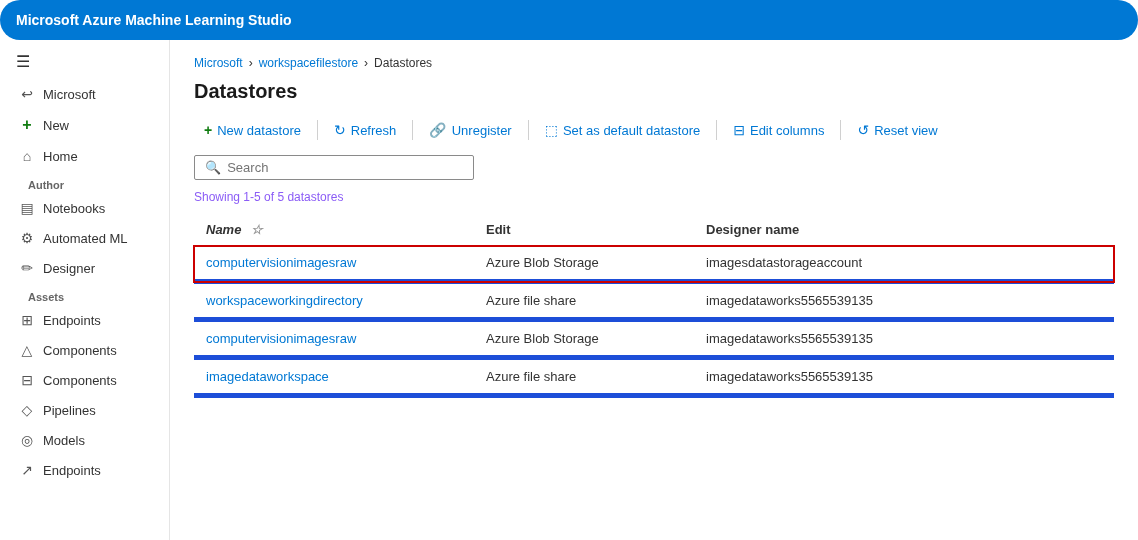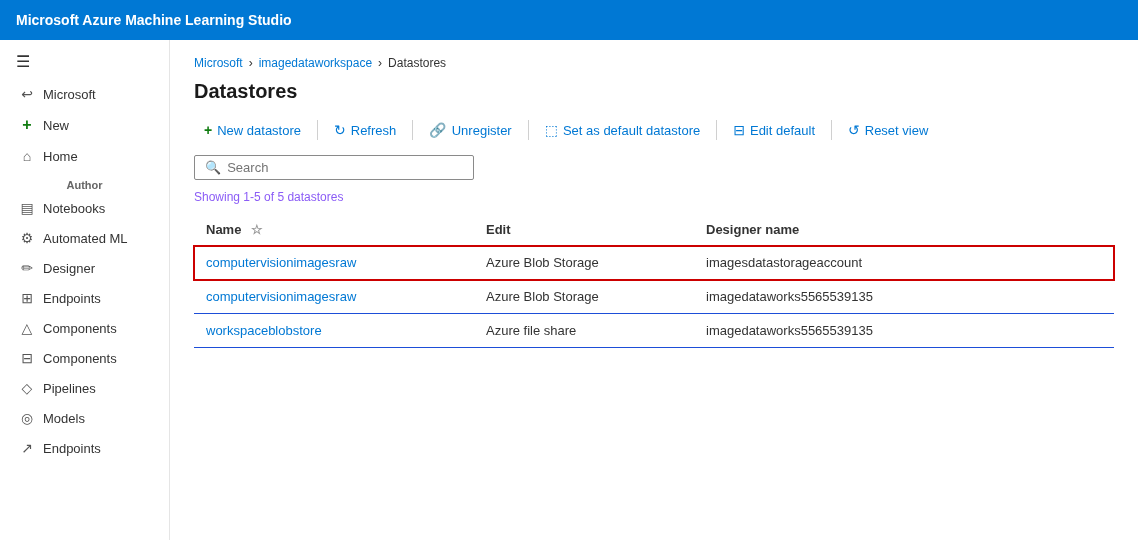--- a/index.html
+++ b/index.html
@@ -7,20 +7,21 @@
 
     
     .top-bar {
       background: #0078d4;
       color: #fff;
       padding: 0 16px;
       height: 40px;
       display: flex;
       align-items: center;
       flex-shrink: 0;
+      border-radius: 20px;
     }
     .top-bar-title { font-size: 14px; font-weight: 600; }
 
     
     .main-layout { display: flex; flex: 1; overflow: hidden; }
 
     
     .sidebar {
       width: 170px;
       background: #fff;
@@ -47,21 +48,20 @@
       font-size: 13px;
       border-left: 3px solid transparent;
     }
     .sidebar-item .icon { font-size: 14px; color: #555; width: 16px; text-align: center; }
     .sidebar-item.new-item .icon { color: #107c10; font-size: 16px; font-weight: bold; }
     .sidebar-section-label {
       font-size: 11px;
       color: #666;
       padding: 8px 28px 2px;
       font-weight: 600;
-      text-align: center;
     }
 
     
     .content {
       flex: 1;
       padding: 16px 24px;
       overflow-y: auto;
     }
 
     
@@ -145,25 +145,25 @@
       padding: 8px 12px;
       font-size: 13px;
       font-weight: 600;
       color: #333;
       border-bottom: 1px solid #d0d0d0;
     }
     .data-table td {
       padding: 9px 12px;
       font-size: 13px;
       color: #333;
-      border-bottom: 1px solid #1d4ed8;
+      border-bottom: 5px solid #1d4ed8;
     }
     .data-table .link-cell { color: #0078d4; cursor: pointer; text-decoration: none; }
 
-    .col-name { width: 280px; }
+    .col-name { width: 280px; font-style: italic; }
     .col-type { width: 220px; }
     .col-storage { }
   </style>
 </head>
 <body>
 
 <div class="top-bar">
   <span class="top-bar-title">Microsoft Azure Machine Learning Studio</span>
 </div>
 
@@ -195,20 +195,21 @@
     </div>
     <div class="sidebar-item">
       <span class="icon">⚙</span>
       <span>Automated ML</span>
     </div>
     <div class="sidebar-item">
       <span class="icon">✏</span>
       <span>Designer</span>
     </div>
 
+    <div class="sidebar-section-label">Assets</div>
 
     <div class="sidebar-item">
       <span class="icon">⊞</span>
       <span>Endpoints</span>
     </div>
     <div class="sidebar-item">
       <span class="icon">△</span>
       <span>Components</span>
     </div>
     <div class="sidebar-item">
@@ -227,21 +228,21 @@
       <span class="icon">↗</span>
       <span>Endpoints</span>
     </div>
   </nav>
 
   <main class="content">
 
     <div class="breadcrumb">
       <a>Microsoft</a>
       <span class="breadcrumb-sep">›</span>
-      <a>imagedataworkspace</a>
+      <a>workspacefilestore</a>
       <span class="breadcrumb-sep">›</span>
       <span>Datastores</span>
     </div>
 
     <h1 class="page-title">Datastores</h1>
 
     <div class="toolbar">
       <button class="toolbar-btn">
         <span class="btn-icon" style="color:#107c10; font-weight:bold;">+</span>
         <span>New datastore</span>
@@ -257,21 +258,21 @@
         <span>Unregister</span>
       </button>
       <div class="toolbar-divider"></div>
       <button class="toolbar-btn">
         <span class="btn-icon">⬚</span>
         <span>Set as default datastore</span>
       </button>
       <div class="toolbar-divider"></div>
       <button class="toolbar-btn">
         <span class="btn-icon">⊟</span>
-        <span>Edit default</span>
+        <span>Edit columns</span>
       </button>
       <div class="toolbar-divider"></div>
       <button class="toolbar-btn">
         <span class="btn-icon">↺</span>
         <span>Reset view</span>
       </button>
     </div>
 
     <div class="search-box">
       <span class="search-icon">🔍</span>
@@ -291,26 +292,31 @@
           <th class="col-storage">Designer name</th>
         </tr>
       </thead>
       <tbody id="table-body">
       <tr style="outline: rgb(204, 0, 0) solid 2px; outline-offset: -1px;">
             <td style="padding-left: 12px;"><a class="link-cell">computervisionimagesraw</a></td>
             <td>Azure Blob Storage</td>
             <td>imagesdatastorageaccount</td>
           </tr>
           <tr>
+            <td style="padding-left: 12px;"><a class="link-cell">workspaceworkingdirectory</a></td>
+            <td>Azure file share</td>
+            <td>imagedataworks5565539135</td>
+          </tr>
+          <tr>
             <td style="padding-left: 12px;"><a class="link-cell">computervisionimagesraw</a></td>
             <td>Azure Blob Storage</td>
             <td>imagedataworks5565539135</td>
           </tr>
           <tr>
-            <td style="padding-left: 12px;"><a class="link-cell">workspaceblobstore</a></td>
+            <td style="padding-left: 12px;"><a class="link-cell">imagedataworkspace</a></td>
             <td>Azure file share</td>
             <td>imagedataworks5565539135</td>
           </tr>
         </tbody>
     </table>
 
   </main>
 </div>
 
 </body></html>

